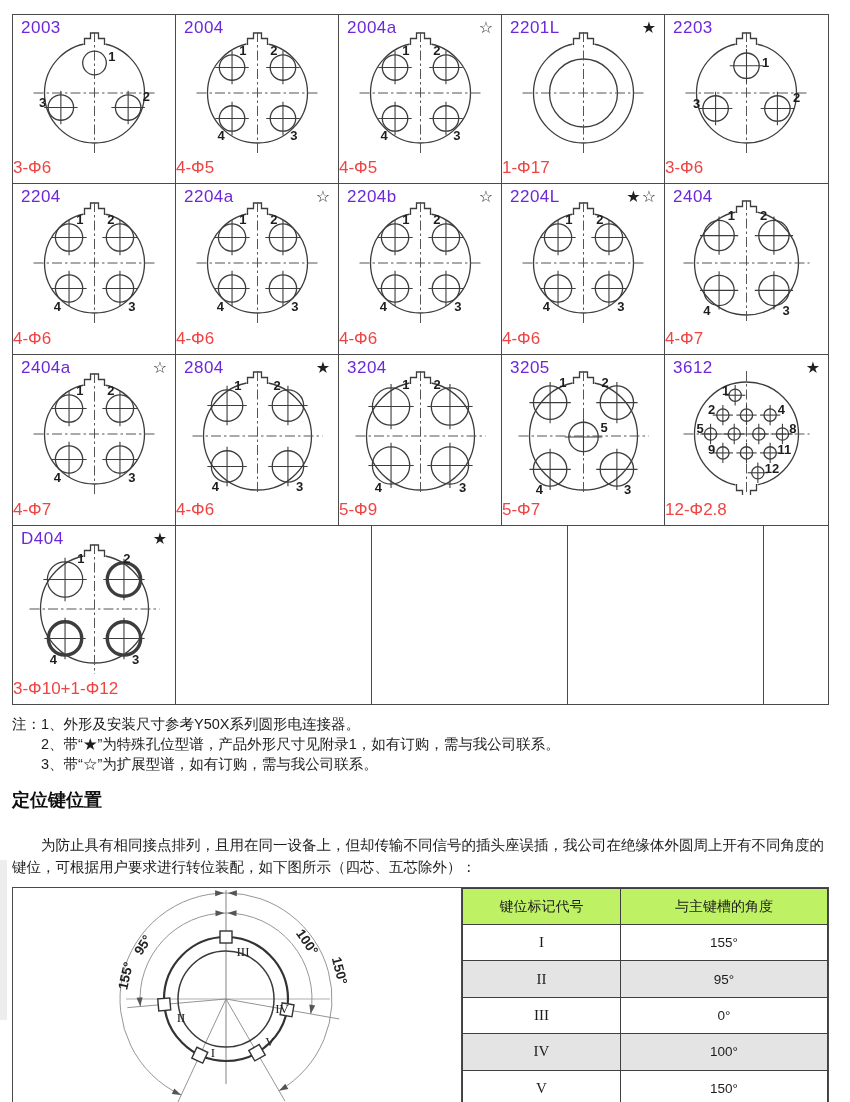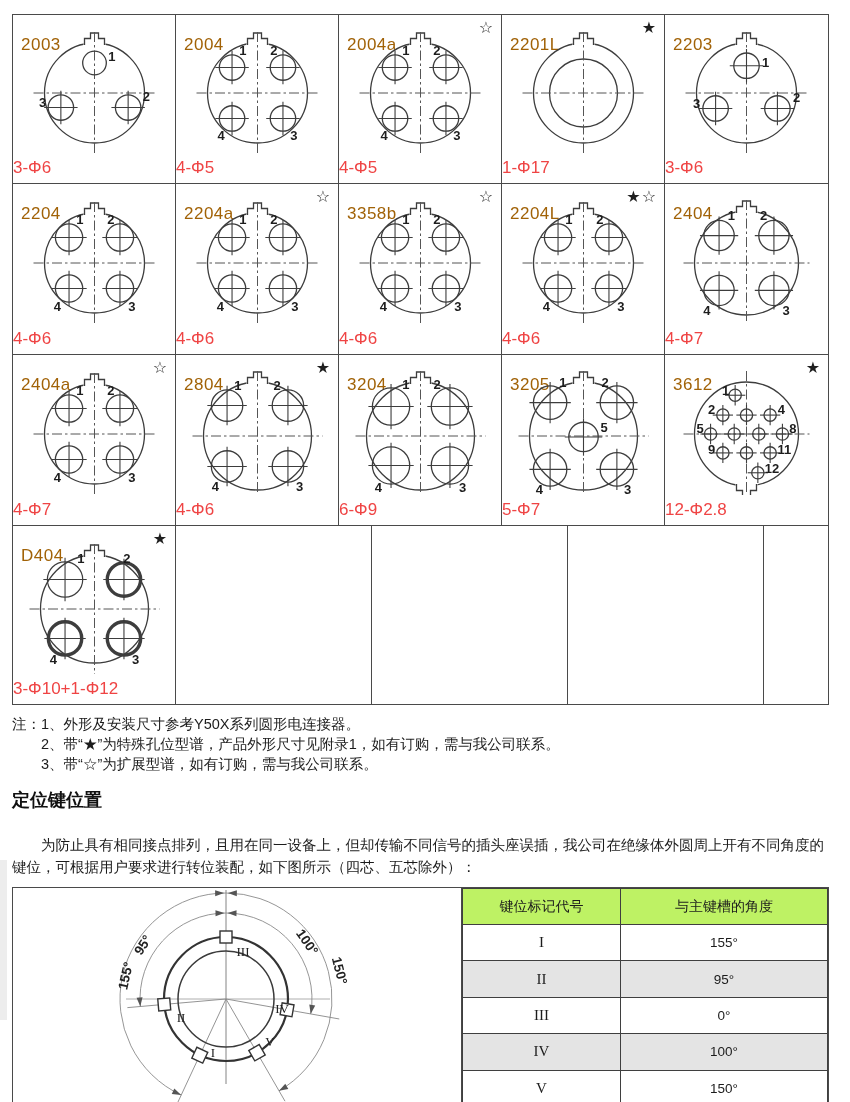--- a/index.html
+++ b/index.html
@@ -4,21 +4,21 @@
 <style>
   html,body{margin:0;padding:0;background:#ffffff;}
   body{width:850px;height:1102px;position:relative;font-family:"Liberation Sans",sans-serif;color:#1c1c1c;overflow:hidden;}
   .page{position:absolute;left:12px;top:14px;width:826px;}
   
   .grid{width:815px;border:1.4px solid #4a4a4a;}
   .grow{display:flex;border-bottom:1.4px solid #4a4a4a;}
   .grow:last-child{border-bottom:none;gap:33px;}
   .cell{position:relative;width:163px;flex:0 0 163px;border-right:1.4px solid #4a4a4a;box-sizing:border-box;}
   .cell:last-child{border-right:none;}
-  .model{position:absolute;left:8px;top:20px;font-size:17px;letter-spacing:.5px;color:#a16207;}
+  .model{position:absolute;left:8px;top:3px;font-size:17px;letter-spacing:.5px;color:#6d28d9;}
   .stars{position:absolute;right:7px;top:3px;font-size:16px;color:#1f1f1f;letter-spacing:1px;}
   .philabel{position:absolute;left:0;right:12px;bottom:5px;text-align:left;font-size:17px;color:#ef4444;}
   .cell svg{position:absolute;left:0;top:16px;}
   
   .notes{margin-top:9px;font-size:14.5px;line-height:20px;display:flex;}
   .notes .prefix{white-space:nowrap;}
   .notes .nlines div{white-space:nowrap;}
   
   .sec-title{margin:14px 0 12px 0;font-size:18px;font-weight:bold;color:#111;}
   .para{margin:22px 0 0 0;font-size:14.5px;line-height:22px;text-indent:2em;width:822px;}
@@ -263,21 +263,21 @@
                 <circle cx="-25.454545454545453" cy="25.454545454545453" r="13.636363636363637" fill="none" stroke="#3d3d3d" stroke-width="1.3"></circle>
                 <line x1="-43.09090909090909" y1="25.454545454545453" x2="-7.818181818181817" y2="25.454545454545453" stroke="#3d3d3d" stroke-width="1.1"></line>
                 <line x1="-25.454545454545453" y1="7.818181818181817" x2="-25.454545454545453" y2="43.09090909090909" stroke="#3d3d3d" stroke-width="1.1"></line>
               </g>
               <text x="-37.27272727272727" y="43.63636363636363" text-anchor="middle" dominant-baseline="central" font-size="13" font-weight="bold" fill="#1d1d1d">4</text>
             </g>
           </svg>
           <div class="philabel">4-Φ6</div>
         </div>
         <div class="cell" style="height: 170px;">
-          <div class="model">3358b</div>
+          <div class="model">2204b</div>
           <div class="stars">☆</div>
           <svg viewBox="0 0 163 124" width="163" height="124">
             <g transform="translate(81.5 63)">
               <circle cx="0" cy="0" r="50" fill="none" stroke="#3d3d3d" stroke-width="1.3"></circle>
               <rect x="-11" y="-54.98979485566356" width="22" height="7" fill="#fff"></rect>
               <path d="M -10 -47.98979485566356 L -10 -54.5 L -4 -54.5 L -4 -60 L 4 -60 L 4 -54.5 L 10 -54.5 L 10 -47.98979485566356" fill="none" stroke="#3d3d3d" stroke-width="1.3"></path>
               <line x1="-61" y1="0" x2="61" y2="0" stroke="#555" stroke-width="1" stroke-dasharray="10 3 2.5 3"></line>
               <line x1="0" y1="-61" x2="0" y2="61" stroke="#555" stroke-width="1" stroke-dasharray="10 3 2.5 3"></line>
               <g>
                 <circle cx="-25.454545454545453" cy="-25.454545454545453" r="13.636363636363637" fill="none" stroke="#3d3d3d" stroke-width="1.3"></circle>
@@ -488,21 +488,21 @@
               </g>
               <text x="42.21818181818182" y="51.054545454545455" text-anchor="middle" dominant-baseline="central" font-size="13" font-weight="bold" fill="#1d1d1d">3</text>
               <g>
                 <circle cx="-29.454545454545453" cy="29.454545454545453" r="18.654545454545456" fill="none" stroke="#3d3d3d" stroke-width="1.3"></circle>
                 <line x1="-52.10909090909091" y1="29.454545454545453" x2="-6.799999999999997" y2="29.454545454545453" stroke="#3d3d3d" stroke-width="1.1"></line>
                 <line x1="-29.454545454545453" y1="6.799999999999997" x2="-29.454545454545453" y2="52.10909090909091" stroke="#3d3d3d" stroke-width="1.1"></line>
               </g>
               <text x="-42.21818181818182" y="51.054545454545455" text-anchor="middle" dominant-baseline="central" font-size="13" font-weight="bold" fill="#1d1d1d">4</text>
             </g>
           </svg>
-          <div class="philabel">6-Φ9</div>
+          <div class="philabel">5-Φ9</div>
         </div>
         <div class="cell" style="height: 170px;">
           <div class="model">3205</div>
           <svg viewBox="0 0 163 124" width="163" height="124">
             <g transform="translate(81.5 65)">
               <circle cx="0" cy="0" r="54" fill="none" stroke="#3d3d3d" stroke-width="1.3"></circle>
               <rect x="-11" y="-59.0659966456864" width="22" height="7" fill="#fff"></rect>
               <path d="M -10 -52.0659966456864 L -10 -58.5 L -4 -58.5 L -4 -64 L 4 -64 L 4 -58.5 L 10 -58.5 L 10 -52.0659966456864" fill="none" stroke="#3d3d3d" stroke-width="1.3"></path>
               <line x1="-65" y1="0" x2="65" y2="0" stroke="#555" stroke-width="1" stroke-dasharray="10 3 2.5 3"></line>
               <line x1="0" y1="-65" x2="0" y2="65" stroke="#555" stroke-width="1" stroke-dasharray="10 3 2.5 3"></line>

